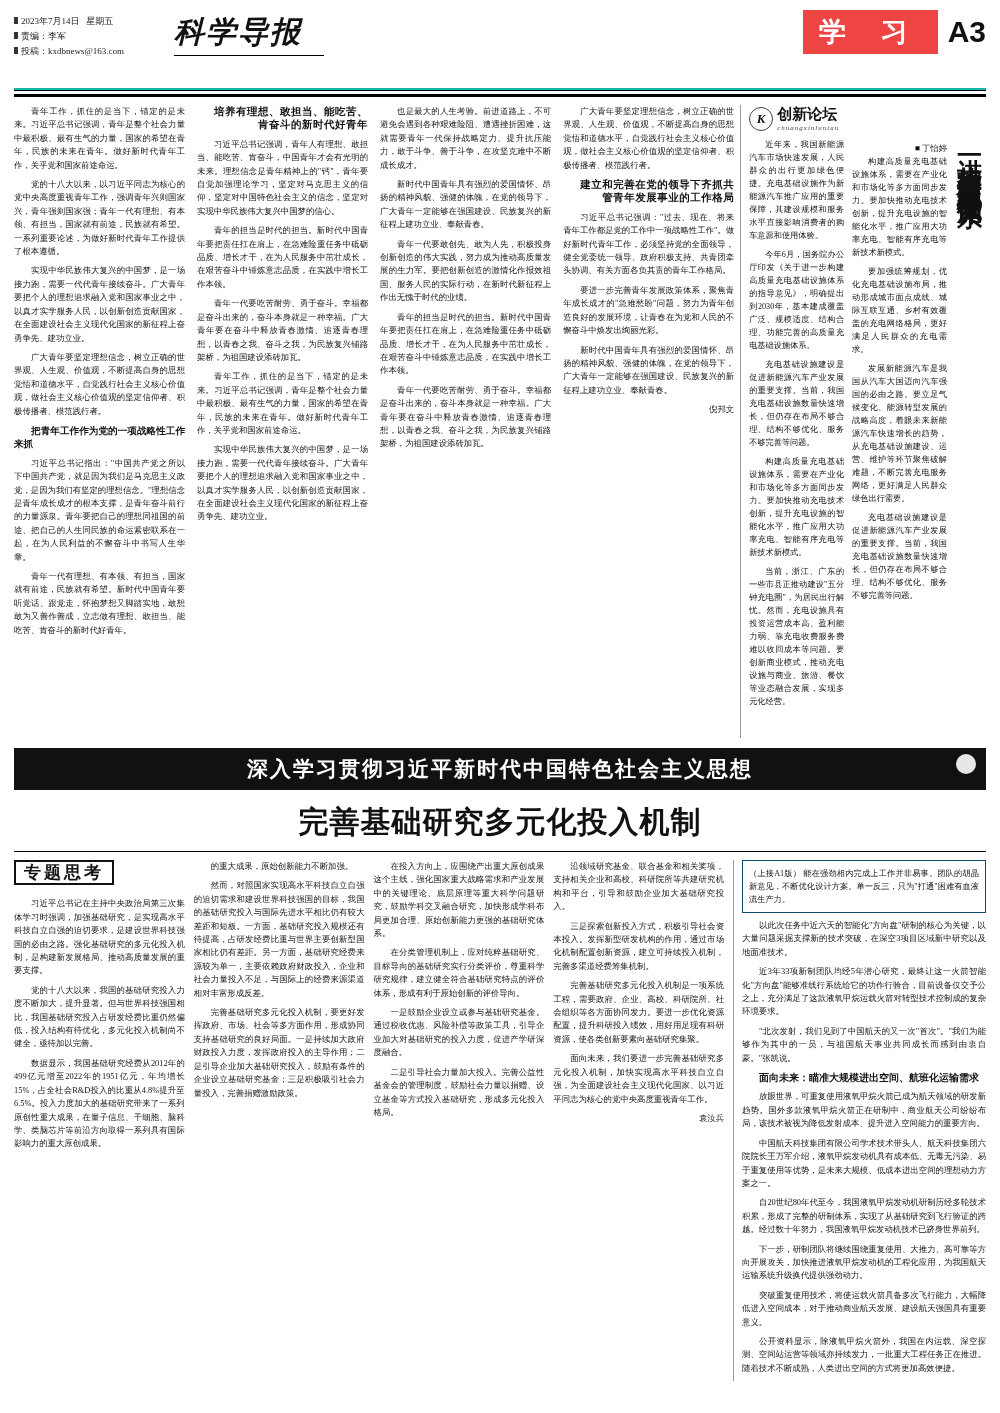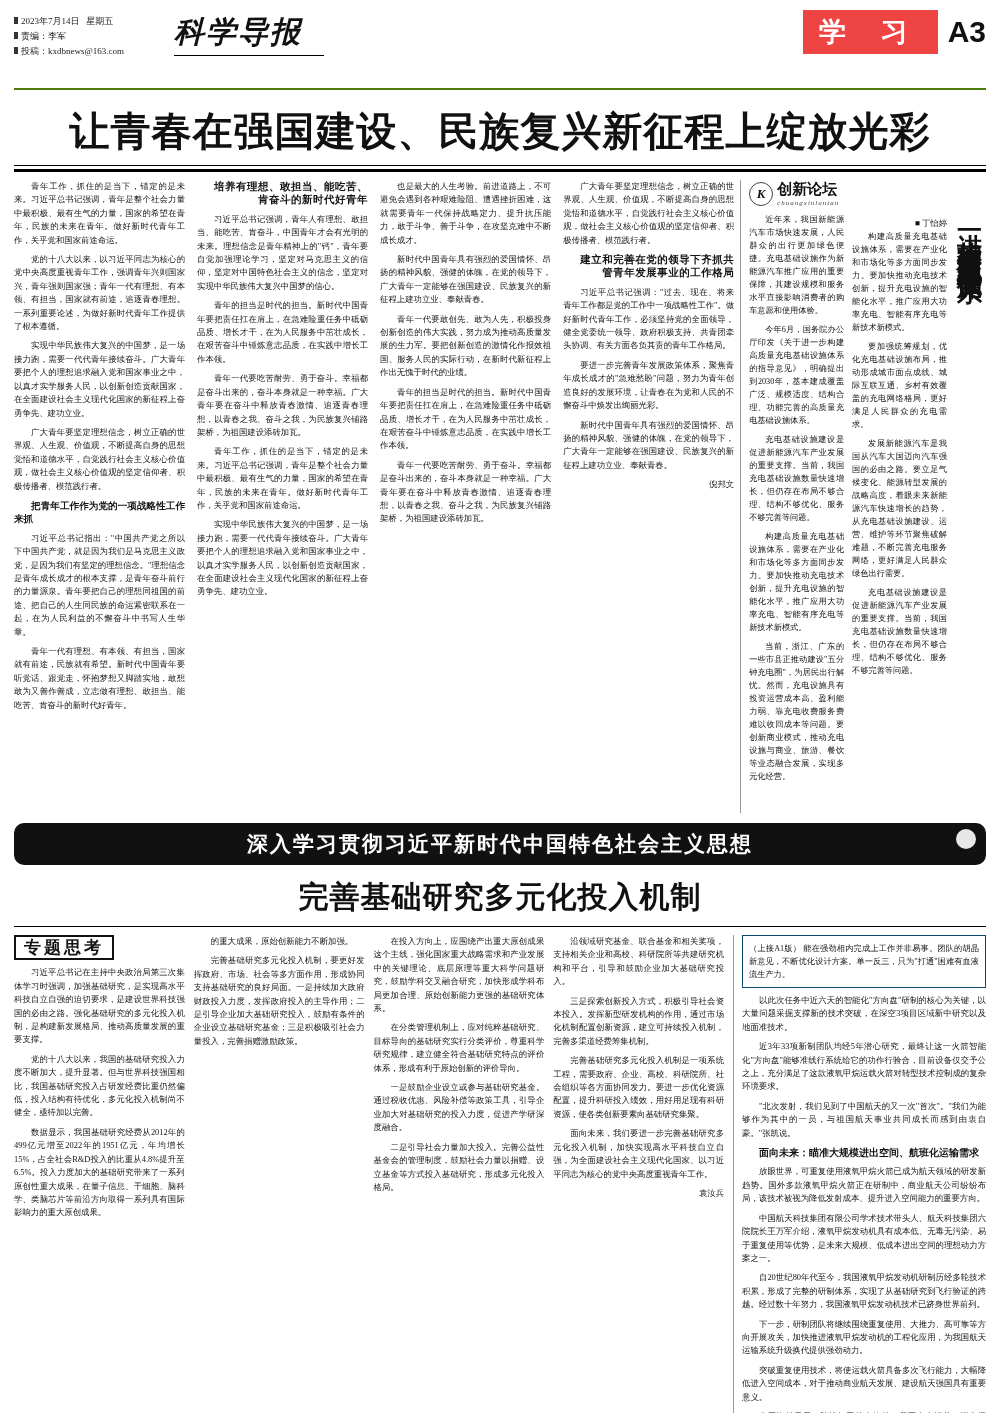--- a/index.html
+++ b/index.html
@@ -1,20 +1,20 @@
 <!DOCTYPE html>
 <html><head>
 <meta charset="utf-8">
 <style>
   html,body{margin:0;padding:0;background:#fff;}
   body{width:1000px;height:1413px;font-family:"Liberation Serif",serif;color:#111;overflow:hidden;position:relative;}
   .page{position:relative;width:1000px;height:1413px;padding:0;box-sizing:border-box;}
 
   
-  .masthead{position:relative;height:78px;border-bottom:2px solid #4d7c0f;margin:10px 14px 0 14px;}
+  .masthead{position:relative;height:78px;border-bottom:2px solid #14b8a6;margin:10px 14px 0 14px;}
   .mh-left{position:absolute;left:0;top:4px;font-size:9px;line-height:15px;color:#222;}
   .mh-left div{white-space:nowrap;}
   .mh-left .bar{display:inline-block;width:4px;height:7px;background:#333;margin-right:3px;}
   .mh-title{position:absolute;left:160px;top:2px;font-family:"Liberation Serif",serif;font-weight:bold;font-size:30px;letter-spacing:2px;font-style:italic;}
   .mh-title .under{display:block;border-bottom:1px solid #000;width:150px;margin-top:2px;}
   .mh-right{position:absolute;right:0;top:0;display:flex;align-items:center;gap:10px;}
   .mh-badge{background:#ef4444;color:#fff;font-size:27px;font-weight:bold;padding:4px 16px;letter-spacing:14px;}
   .mh-page{font-size:30px;font-weight:bold;font-family:"Liberation Sans",sans-serif;}
 
   
@@ -39,28 +39,28 @@
   .rcols{display:flex;gap:8px;flex:1;}
   .rcol{flex:1;font-size:8.2px;line-height:13px;text-align:justify;}
   .rcol p{margin:0 0 6px 0;text-indent:16px;}
 
   .forum-logo{display:flex;align-items:center;gap:4px;margin-bottom:6px;}
   .forum-k{width:22px;height:22px;border:1px solid #444;border-radius:50%;display:flex;align-items:center;justify-content:center;font-weight:bold;font-size:13px;font-style:italic;}
   .forum-cn{font-size:15px;font-weight:bold;}
   .forum-py{font-size:7px;font-style:italic;color:#444;letter-spacing:1px;}
 
   
-  .banner{position:relative;margin:10px 14px 0 14px;background:#111;color:#fff;text-align:center;font-size:21px;font-weight:bold;letter-spacing:2px;padding:7px 0;border-radius:10px;}
+  .banner{position:relative;margin:10px 14px 0 14px;background:#111;color:#fff;text-align:center;font-size:21px;font-weight:bold;letter-spacing:2px;padding:7px 0;}
   .banner:after{content:"";position:absolute;right:10px;top:6px;width:20px;height:20px;border-radius:50%;background:#fff;opacity:.9;}
 
   
   .headline2{font-size:30px;font-weight:bold;text-align:center;margin:12px 0 8px 0;letter-spacing:1px;}
   .rule-thin{border-top:1px solid #000;margin:0 14px 8px 14px;}
 
-  .zt-tag{display:inline-block;border:2px solid #111;font-size:17px;font-weight:bold;padding:4px 8px;letter-spacing:3px;margin-bottom:6px;}
+  .zt-tag{display:inline-block;border:2px solid #111;font-size:17px;font-weight:bold;padding:4px 8px;letter-spacing:3px;margin-bottom:12px;}
 
   .sec{margin:0 14px;}
   .cols5{display:flex;gap:9px;}
   .right-note{border:1px solid #0c4a6e;padding:6px;font-size:8.2px;line-height:13px;text-align:justify;margin-bottom:6px;}
   .rb-h{font-weight:bold;font-size:10px;margin:6px 0 4px 0;text-indent:0;}
 </style>
 </head>
 <body>
 
 <div class="page">
@@ -74,29 +74,28 @@
     <div class="mh-title">
       <span>科学导报</span>
       <span class="under"></span>
     </div>
     <div class="mh-right">
       <div class="mh-badge">学 习</div>
       <div class="mh-page">A3</div>
     </div>
   </div>
 
-  <div class="headline1">让青春在强国建设、民族复兴新征程上绽放光彩</div>
   <div class="rule-dbl"></div>
 
   <div class="main">
     <div class="left-block">
       <div class="cols">
         <div class="col">
           <p>青年工作，抓住的是当下，锚定的是未来。习近平总书记强调，青年是整个社会力量中最积极、最有生气的力量，国家的希望在青年，民族的未来在青年。做好新时代青年工作，关乎党和国家前途命运。</p>
-          <p>党的十八大以来，以习近平同志为核心的党中央高度重视青年工作，强调青年兴则国家兴，青年强则国家强；青年一代有理想、有本领、有担当，国家就有前途，追逐青春理想。一系列重要论述，为做好新时代青年工作提供了根本遵循。</p>
+          <p>党的十八大以来，以习近平同志为核心的党中央高度重视青年工作，强调青年兴则国家兴，青年强则国家强；青年一代有理想、有本领、有担当，国家就有前途，民族就有希望。一系列重要论述，为做好新时代青年工作提供了根本遵循。</p>
           <p>实现中华民族伟大复兴的中国梦，是一场接力跑，需要一代代青年接续奋斗。广大青年要把个人的理想追求融入党和国家事业之中，以真才实学服务人民，以创新创造贡献国家，在全面建设社会主义现代化国家的新征程上奋勇争先、建功立业。</p>
           <p>广大青年要坚定理想信念，树立正确的世界观、人生观、价值观，不断提高自身的思想觉悟和道德水平，自觉践行社会主义核心价值观，做社会主义核心价值观的坚定信仰者、积极传播者、模范践行者。</p>
           <p class="sub-h2">把青年工作作为党的一项战略性工作来抓</p>
           <p>习近平总书记指出："中国共产党之所以下中国共产党，就是因为我们是马克思主义政党，是因为我们有坚定的理想信念。"理想信念是青年成长成才的根本支撑，是青年奋斗前行的力量源泉。青年要把自己的理想同祖国的前途、把自己的人生同民族的命运紧密联系在一起，在为人民利益的不懈奋斗中书写人生华章。</p>
           <p>青年一代有理想、有本领、有担当，国家就有前途，民族就有希望。新时代中国青年要听党话、跟党走，怀抱梦想又脚踏实地，敢想敢为又善作善成，立志做有理想、敢担当、能吃苦、肯奋斗的新时代好青年。</p>
         </div>
         <div class="col">
           <p class="sub-h">培养有理想、敢担当、能吃苦、肯奋斗的新时代好青年</p>
           <p>习近平总书记强调，青年人有理想、敢担当、能吃苦、肯奋斗，中国青年才会有光明的未来。理想信念是青年精神上的"钙"，青年要自觉加强理论学习，坚定对马克思主义的信仰，坚定对中国特色社会主义的信念，坚定对实现中华民族伟大复兴中国梦的信心。</p>
           <p>青年的担当是时代的担当。新时代中国青年要把责任扛在肩上，在急难险重任务中砥砺品质、增长才干，在为人民服务中茁壮成长，在艰苦奋斗中锤炼意志品质，在实践中增长工作本领。</p>
@@ -160,20 +159,21 @@
   <div class="sec">
     <div class="cols5">
       <div class="col">
         <div class="zt-tag">专题思考</div>
         <p>习近平总书记在主持中央政治局第三次集体学习时强调，加强基础研究，是实现高水平科技自立自强的迫切要求，是建设世界科技强国的必由之路。强化基础研究的多元化投入机制，是构建新发展格局、推动高质量发展的重要支撑。</p>
         <p>党的十八大以来，我国的基础研究投入力度不断加大，提升显著。但与世界科技强国相比，我国基础研究投入占研发经费比重仍然偏低，投入结构有待优化，多元化投入机制尚不健全，亟待加以完善。</p>
         <p>数据显示，我国基础研究经费从2012年的499亿元增至2022年的1951亿元，年均增长15%，占全社会R&amp;D投入的比重从4.8%提升至6.5%。投入力度加大的基础研究带来了一系列原创性重大成果，在量子信息、干细胞、脑科学、类脑芯片等前沿方向取得一系列具有国际影响力的重大原创成果。</p>
       </div>
       <div class="col">
         <p>的重大成果，原始创新能力不断加强。</p>
+        <p>然而，对照国家实现高水平科技自立自强的迫切需求和建设世界科技强国的目标，我国的基础研究投入与国际先进水平相比仍有较大差距和短板。一方面，基础研究投入规模还有待提高，占研发经费比重与世界主要创新型国家相比仍有差距。另一方面，基础研究经费来源较为单一，主要依赖政府财政投入，企业和社会力量投入不足，与国际上的经费来源渠道相对丰富形成反差。</p>
         <p>完善基础研究多元化投入机制，要更好发挥政府、市场、社会等多方面作用，形成协同支持基础研究的良好局面。一是持续加大政府财政投入力度，发挥政府投入的主导作用；二是引导企业加大基础研究投入，鼓励有条件的企业设立基础研究基金；三是积极吸引社会力量投入，完善捐赠激励政策。</p>
       </div>
       <div class="col">
         <p>在投入方向上，应围绕产出重大原创成果这个主线，强化国家重大战略需求和产业发展中的关键理论、底层原理等重大科学问题研究，鼓励学科交叉融合研究，加快形成学科布局更加合理、原始创新能力更强的基础研究体系。</p>
         <p>在分类管理机制上，应对纯粹基础研究、目标导向的基础研究实行分类评价，尊重科学研究规律，建立健全符合基础研究特点的评价体系，形成有利于原始创新的评价导向。</p>
         <p>一是鼓励企业设立或参与基础研究基金。通过税收优惠、风险补偿等政策工具，引导企业加大对基础研究的投入力度，促进产学研深度融合。</p>
         <p>二是引导社会力量加大投入。完善公益性基金会的管理制度，鼓励社会力量以捐赠、设立基金等方式投入基础研究，形成多元化投入格局。</p>
       </div>
       <div class="col">
         <p>沿领域研究基金、联合基金和相关奖项，支持相关企业和高校、科研院所等共建研究机构和平台，引导和鼓励企业加大基础研究投入。</p>

